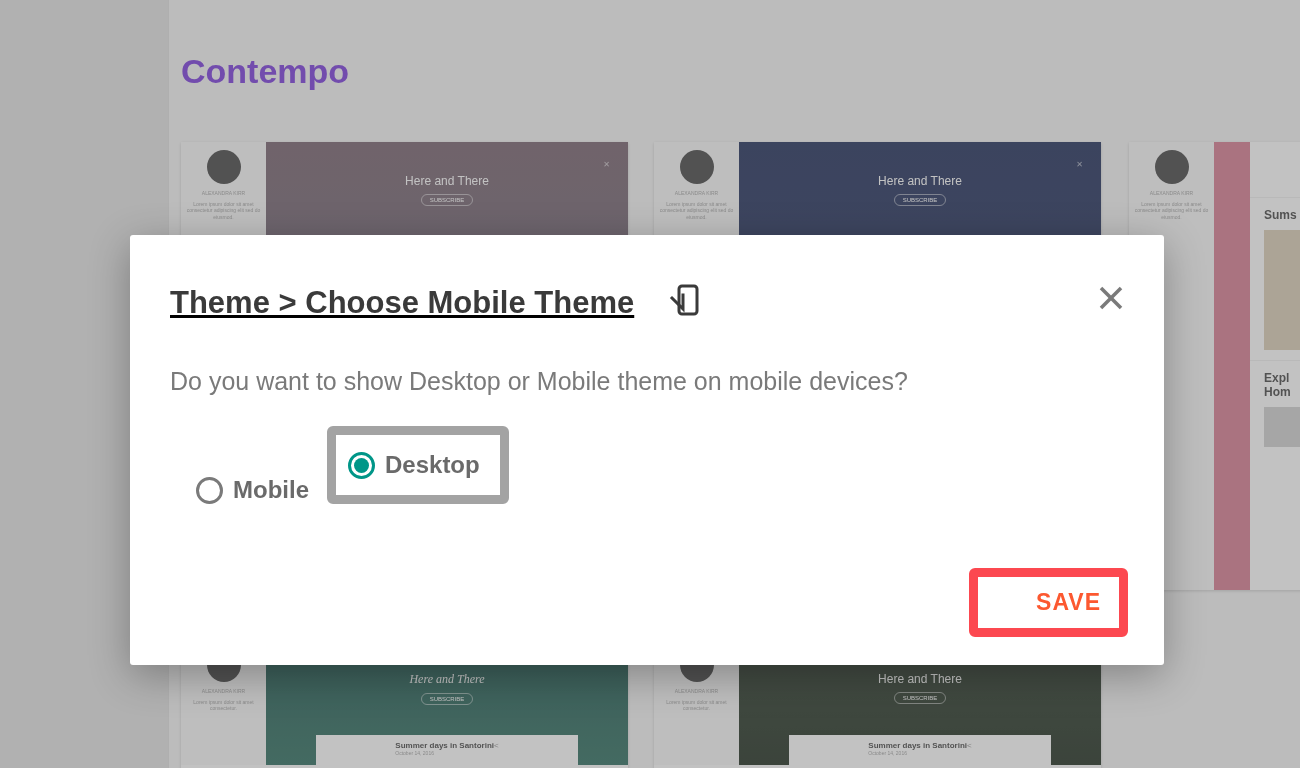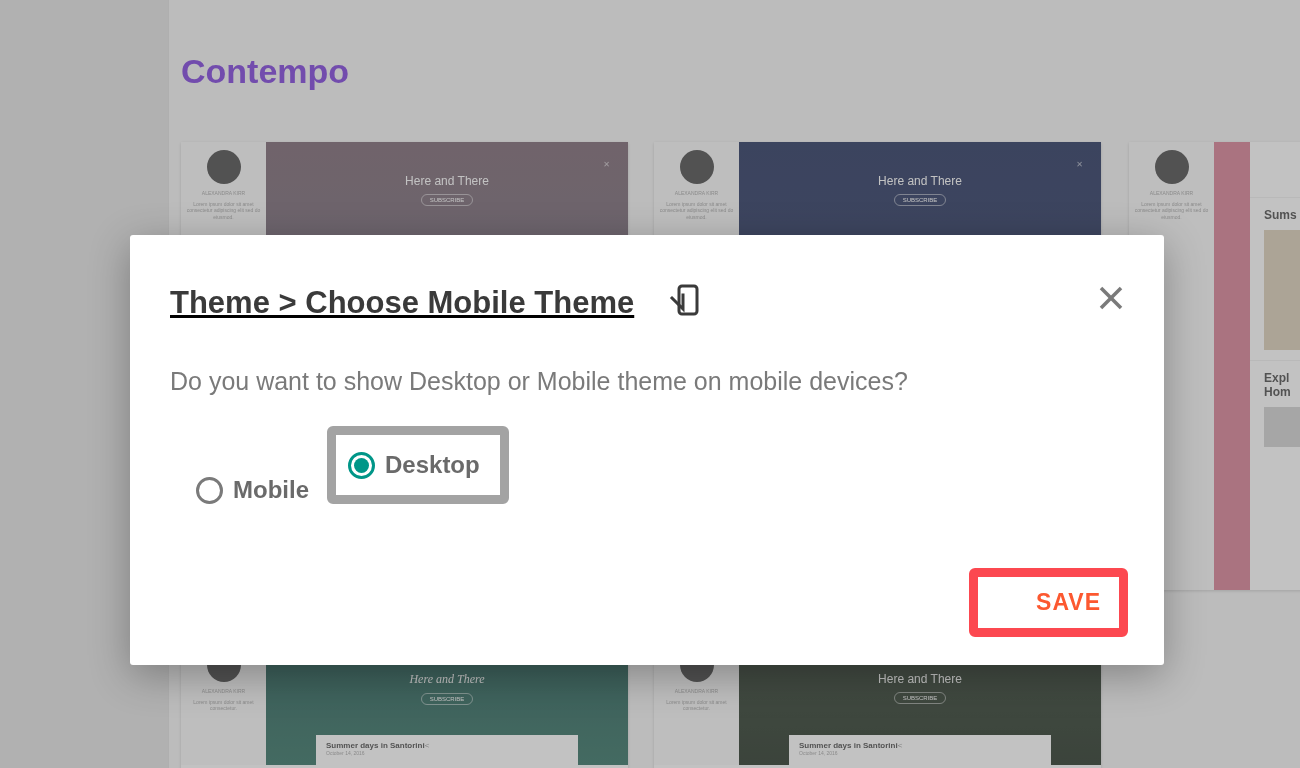--- a/index.html
+++ b/index.html
@@ -105,21 +105,21 @@
     }
     .hero-post {
       position: absolute;
       bottom: 0;
       left: 50px;
       right: 50px;
       height: 30px;
       background: #fff;
       padding: 6px 10px;
       display: flex;
-      justify-content: flex-start;
+      justify-content: center;
       align-items: flex-start;
       color: #333;
     }
     .post-title { font-size: 8px; font-weight: bold; }
     .post-date { font-size: 5px; color: #999; }
     .share-ic { font-size: 8px; color: #888; }
     .search-x {
       position: absolute;
       top: 18px;
       right: 18px;

